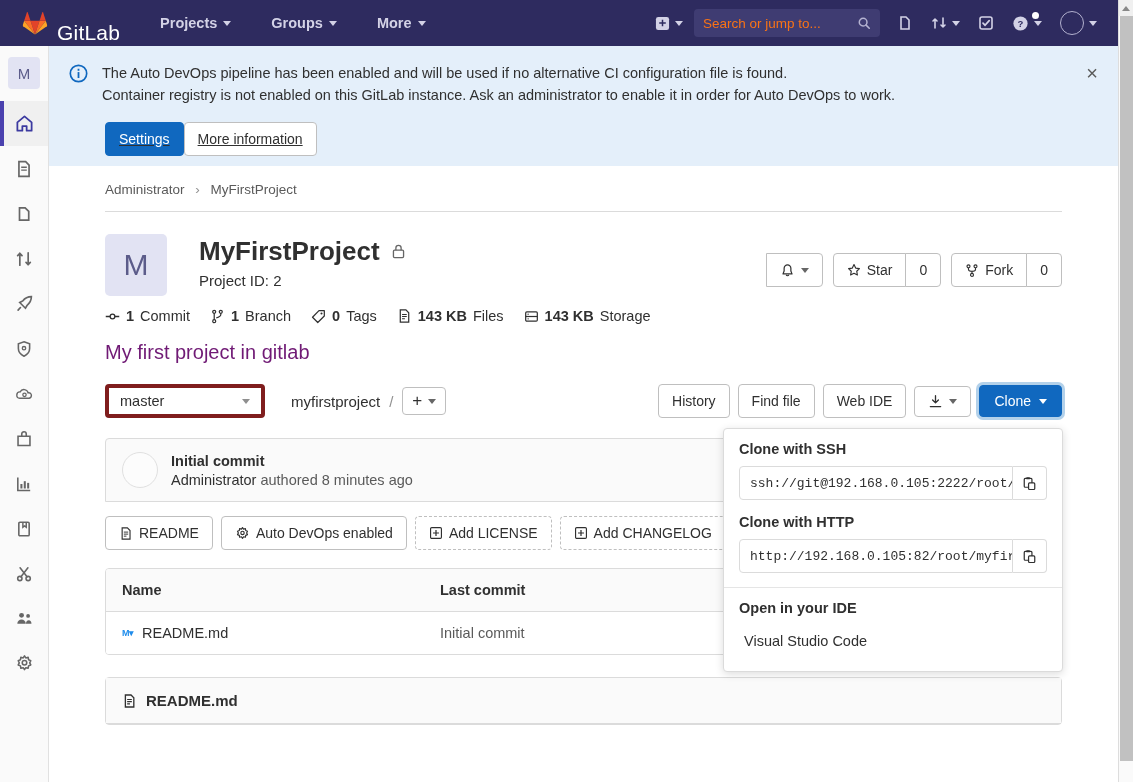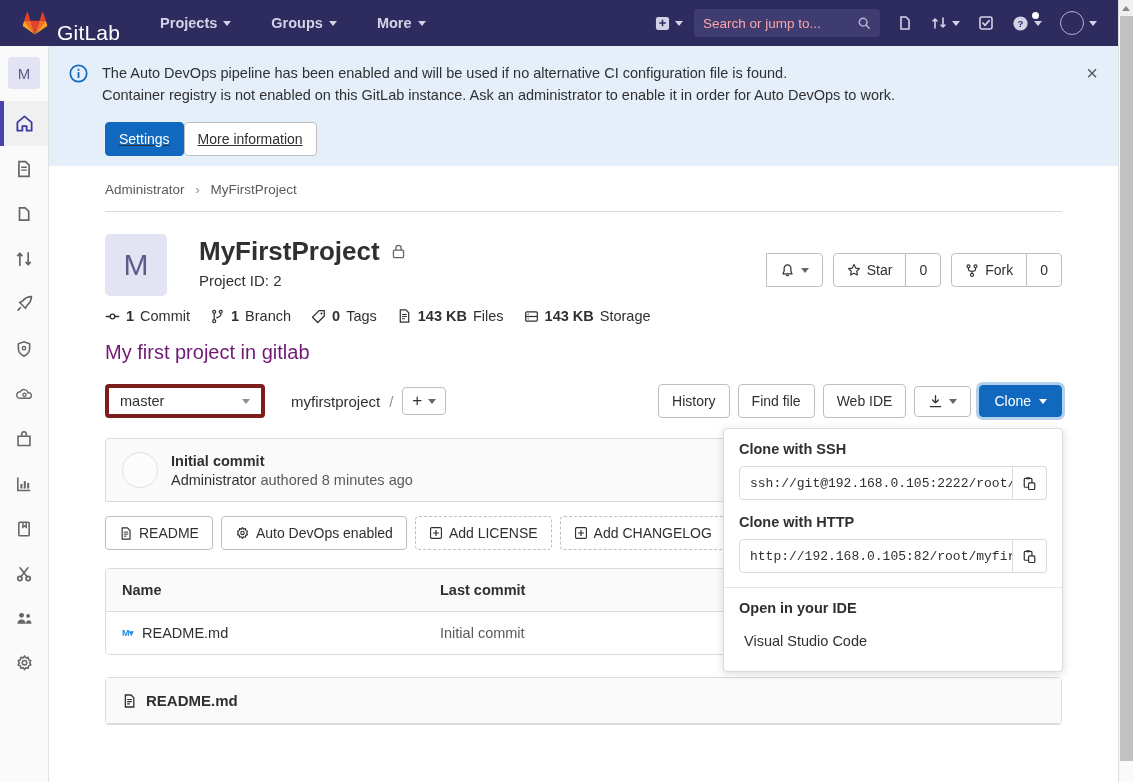--- a/index.html
+++ b/index.html
@@ -29,21 +29,21 @@
   .caret { width: 0; height: 0; border-left: 4px solid transparent; border-right: 4px solid transparent; border-top: 5px solid currentColor; display: inline-block; }
   .nav-right { margin-left: auto; display: flex; align-items: center; gap: 4px; padding-right: 14px; }
   .nav-icon-btn {
     color: #d3d2e6; display: flex; align-items: center; gap: 5px;
     padding: 6px 7px; border-radius: 4px; cursor: pointer;
   }
   .search-box {
     width: 186px; height: 28px; background: #3f3c72; border-radius: 4px;
     display: flex; align-items: center; padding: 0 9px; margin-right: 6px; cursor: text;
   }
-  .search-box span.ph { color: #fca5a5; font-size: 13.5px; flex: 1; }
+  .search-box span.ph { color: #f97316; font-size: 13.5px; flex: 1; }
   .avatar-circle {
     width: 24px; height: 24px; border-radius: 50%; border: 1px solid #b3b1cf; background: #2e2b5f;
   }
   .notif-dot { position: absolute; top: 3px; right: 10px; width: 7px; height: 7px; border-radius: 50%; background: #fff; }
 
   
   .sidebar {
     position: absolute; top: 46px; left: 0; width: 49px; height: 736px;
     background: #fafafa; border-right: 1px solid #e1e1e1; z-index: 50;
   }

